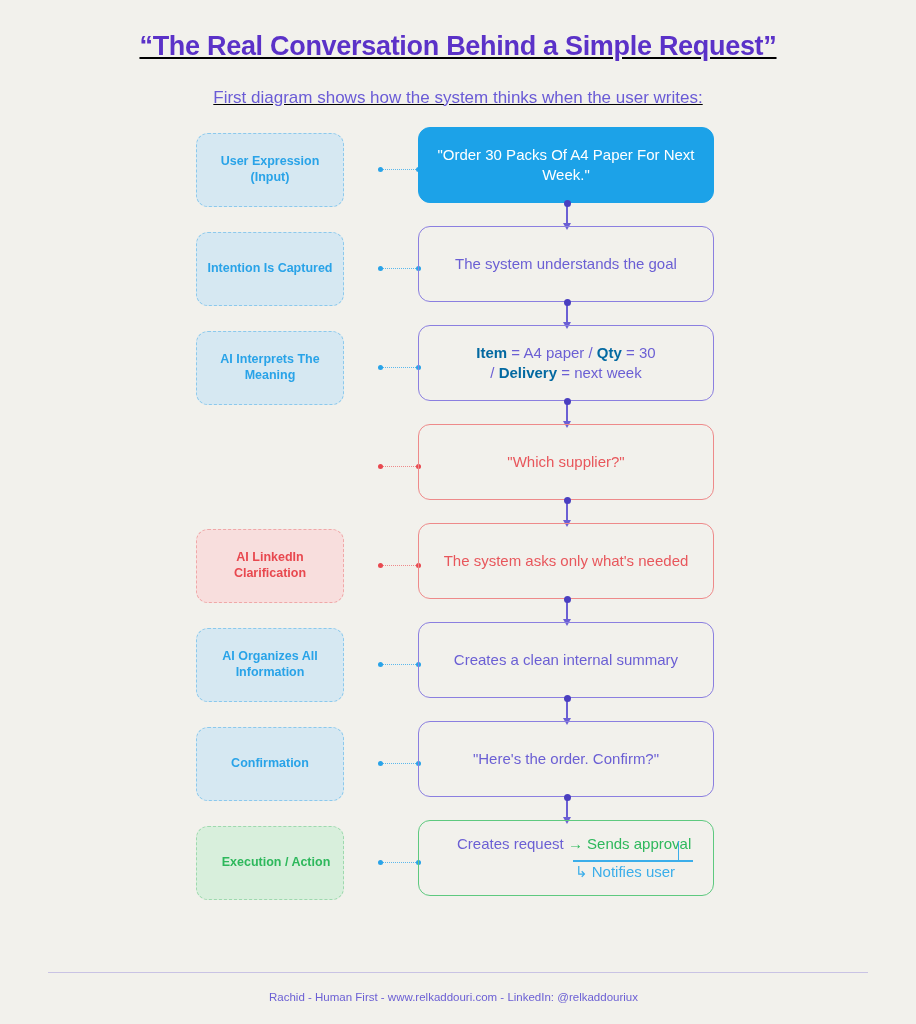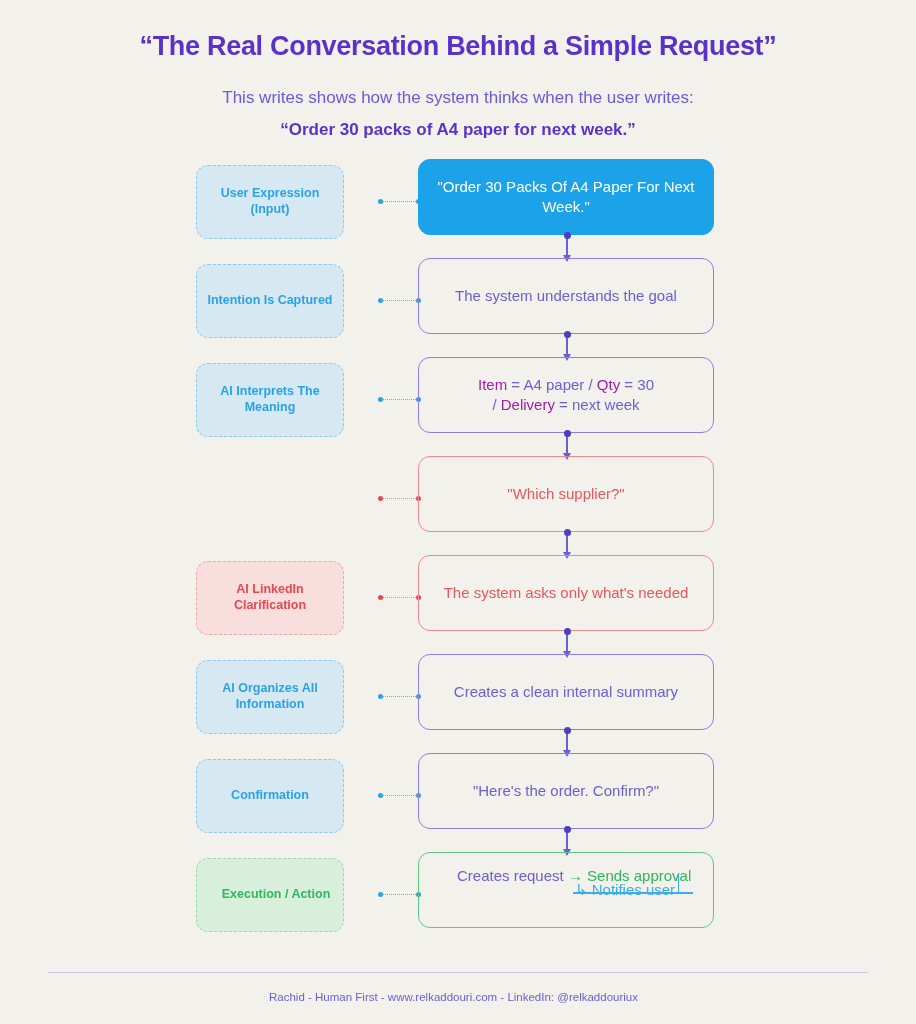--- a/index.html
+++ b/index.html
@@ -7,21 +7,21 @@
   body {
     width: 916px;
     height: 1024px;
     background: #F2F1EC;
     font-family: "Liberation Sans", sans-serif;
     overflow: hidden;
     position: relative;
   }
 
   
-  .header { padding-top: 30px; text-align: center; }
+  .header { padding-top: 30px; text-align: center; text-decoration: underline; }
 
   .page-title {
     font-size: 27px;
     font-weight: bold;
     color: #5B32C8;
     letter-spacing: -0.3px;
     line-height: 1.25;
   }
 
   .subtitle-1 {
@@ -129,21 +129,21 @@
   .node.red {
     background: transparent;
     border-color: #EE8A8A;
     color: #E8575C;
   }
   .node.green {
     background: transparent;
     border-color: #5EC97F;
     color: #6B5FD4;
   }
-  .node b { color: #a21caf; font-weight: normal; }
+  .node b { color: #0369a1; font-weight: bold; }
 
   
   .vconn {
     position: absolute;
     left: 388px;
     top: 76px;
     width: 2px;
     height: 23px;
     background: #6B5FD4;
   }
@@ -170,21 +170,21 @@
   .exec-line1 {
     position: absolute;
     left: 22px; top: 13px;
     font-size: 15px;
     white-space: nowrap;
   }
   .exec-line1 .c-purple { color: #6B5FD4; }
   .exec-line1 .c-green  { color: #2EB85C; }
   .exec-line2 {
     position: absolute;
-    left: 140px; top: 27px;
+    left: 140px; top: 41px;
     font-size: 15px;
     color: #3BAEEA;
     white-space: nowrap;
   }
   .exec-hook {
     position: absolute;
     right: 18px; top: 20px;
     width: 14px; height: 20px;
     border-right: 1.6px solid #3BAEEA;
     border-bottom: 1.6px solid #3BAEEA;
@@ -211,22 +211,21 @@
     text-align: center;
     font-size: 11.5px;
     color: #6B5FD4;
   }
 </style>
 </head>
 <body>
 
 <div class="header">
   <div class="page-title">“The Real Conversation Behind a Simple Request”</div>
-  <div class="subtitle-1">This writes shows how the system thinks when the user writes:</div>
-  <div class="subtitle-2">“Order 30 packs of A4 paper for next week.”</div>
+  <div class="subtitle-1">First diagram shows how the system thinks when the user writes:</div>
 </div>
 
 <div class="diagram">
 
   <div class="row">
     <div class="chip blue">User Expression (Input)</div>
     <div class="hconn"></div>
     <div class="node primary">"Order 30 Packs Of A4 Paper For Next Week."</div>
     <div class="vconn"></div>
   </div>

